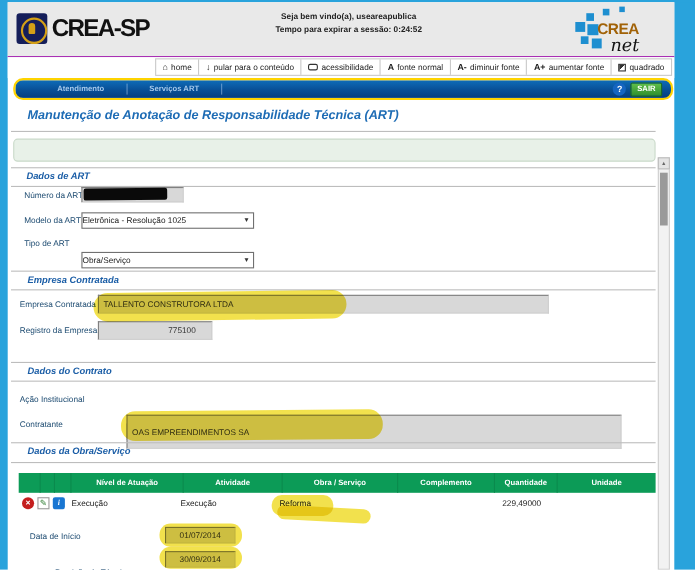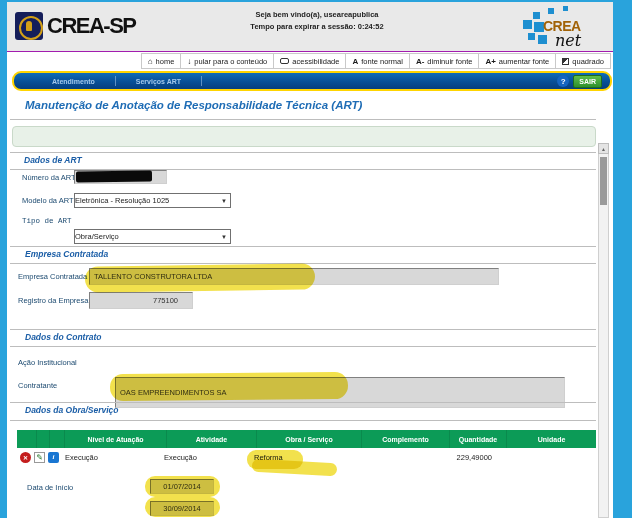--- a/index.html
+++ b/index.html
@@ -170,21 +170,21 @@
 <div class="abs lbl" style="left:22px;top:173px;">Número da ART</div>
 <div class="abs field" style="left:74px;top:170px;width:93px;height:14px;"></div>
 <div class="abs redaction" style="left:76px;top:171px;width:76px;height:11px;"></div>
 
 <div class="abs lbl" style="left:22px;top:196px;">Modelo da ART</div>
 <div class="abs select" style="left:74px;top:193px;width:157px;height:15px;">
   <span>Eletrônica - Resolução 1025</span>
   <span class="arrow">▼</span>
 </div>
 
-<div class="abs lbl" style="left:22px;top:217px;font-family:Liberation Mono, monospace;">Tipo de ART</div>
+<div class="abs lbl" style="left:22px;top:217px;">Tipo de ART</div>
 <div class="abs select" style="left:74px;top:214px;width:157px;height:15px;">
   <span>Obra/Serviço</span>
   <span class="arrow">▼</span>
 </div>
 
 <div class="abs divider" style="top:246px;"></div>
 <div class="abs section-title" style="left:25px;top:249px;">Empresa Contratada</div>
 <div class="abs divider" style="top:263px;"></div>
 
 <div class="abs lbl" style="left:18px;top:272px;">Empresa Contratada</div>

